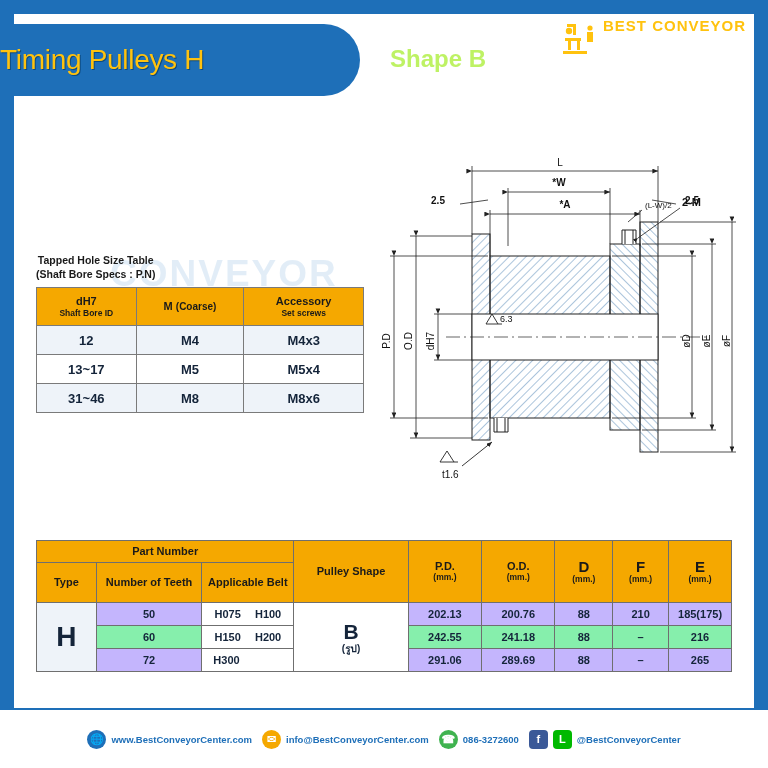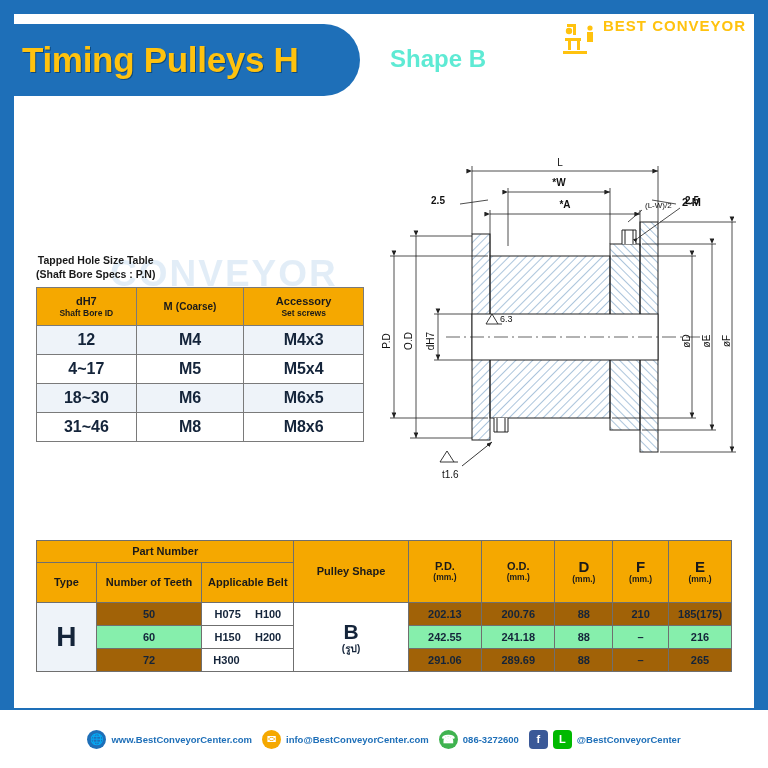--- a/index.html
+++ b/index.html
@@ -29,29 +29,28 @@
   .title-block {
     position: absolute; left: 0; top: 24px;
     width: 360px; height: 72px;
     background: #1e6fb8;
     border-top-right-radius: 36px;
     border-bottom-right-radius: 36px;
     display: flex; align-items: center;
   }
   .title-block .title {
     color: #ffc20e;
-    font-size: 35px;
-    font-weight: bold;
+    font-size: 28px;
+    font-weight: normal;
     letter-spacing: -0.3px;
-    margin-left: 22px;
     text-shadow: 1px 1px 0 #0d4a80;
   }
   .shape-title {
     position: absolute; left: 390px; top: 45px;
-    font-size: 24px; font-weight: bold; color: #5eead4;
+    font-size: 24px; font-weight: bold; color: #bef264;
   }
   
   .logo {
     position: absolute; right: 22px; top: 18px;
     display: flex; align-items: flex-start; gap: 4px;
   }
   .logo-mark { width: 40px; height: 40px; }
   .logo-text { line-height: 1.05; }
   .logo-text .l1 {
     color: #ffc20e; font-size: 15px; font-weight: bold; letter-spacing: 1px;
@@ -96,21 +95,21 @@
     height: 38px;
     font-weight: bold;
     line-height: 1.2;
   }
   table.tapped th .sub { font-size: 8.5px; font-weight: bold; display:block; }
   table.tapped th .small { font-size: 10px; font-weight: bold; }
   table.tapped td {
     border: 1px solid #7a7a7a;
     text-align: center;
     height: 29px;
-    font-size: 16px;
+    font-size: 13px;
     font-weight: bold;
     color: #14243a;
     background: #ffffff;
   }
   table.tapped tr:nth-child(odd) td { background: #eef3f9; }
   table.tapped tr:nth-child(even) td { background: #ffffff; }
   
   .drawing {
     position: absolute; left: 376px; top: 126px;
     width: 378px; height: 390px;
@@ -134,21 +133,21 @@
   }
   table.spec th .u { font-size: 8.5px; display:block; font-weight:bold; }
   table.spec td {
     border: 1px solid #6f6f6f;
     text-align: center;
     font-weight: bold;
     color: #14243a;
     height: 23px;
     font-size: 11px;
   }
-  .row-a td { background: #a16207; }
+  .row-a td { background: #c4b5fd; }
   .row-b td { background: #86efac; }
   .type-cell {
     background: #eef3f9 !important;
     font-size: 28px !important;
     color: #14243a;
     font-weight: bold;
   }
   .shape-cell {
     background: #ffffff !important;
     line-height: 1.1;
@@ -248,28 +247,23 @@
         </th>
       </tr>
     </thead>
     <tbody>
       <tr>
         <td>12</td>
         <td>M4</td>
         <td>M4x3</td>
       </tr>
       <tr>
-        <td>4~17</td>
+        <td>13~17</td>
         <td>M5</td>
         <td>M5x4</td>
-      </tr>
-      <tr>
-        <td>18~30</td>
-        <td>M6</td>
-        <td>M6x5</td>
       </tr>
       <tr>
         <td>31~46</td>
         <td>M8</td>
         <td>M8x6</td>
       </tr>
     </tbody>
   </table>
 
   <div class="drawing">

